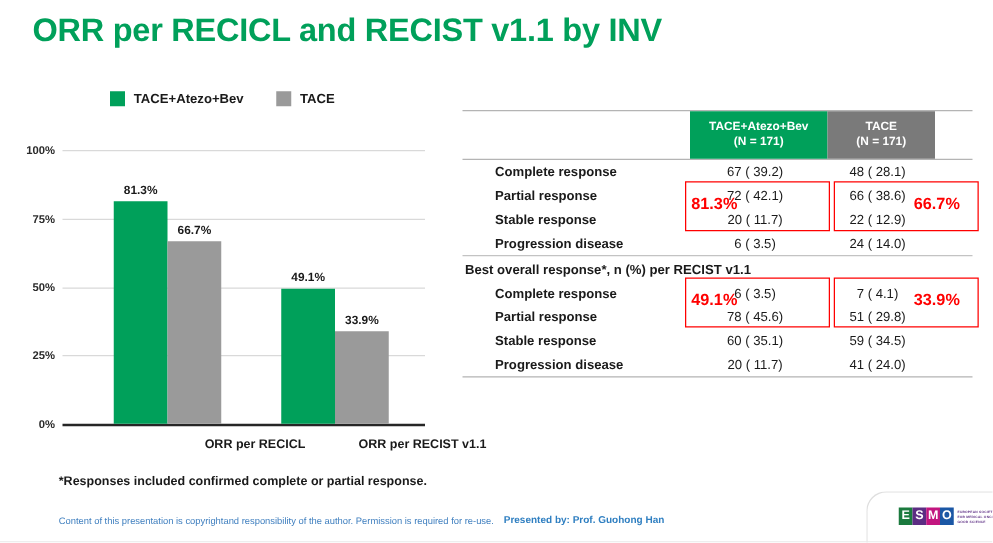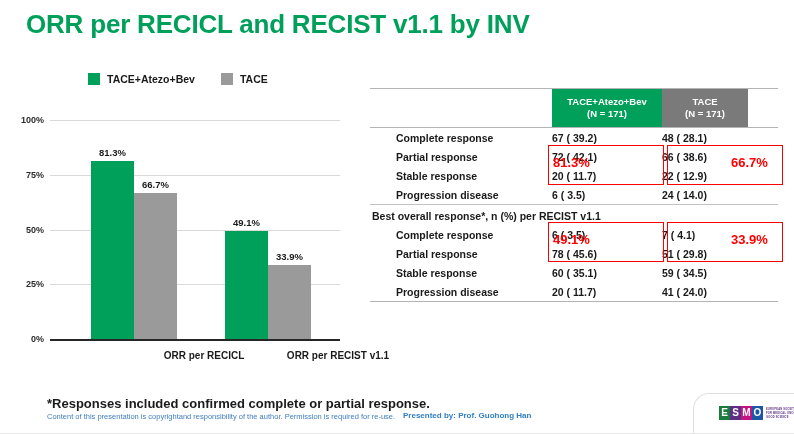--- a/index.html
+++ b/index.html
@@ -183,23 +183,23 @@
     font-size: 10.5px;
     font-weight: bold;
     color: #1a1a1a;
     white-space: nowrap;
   }
   .cell-a, .cell-b {
     position: absolute;
     top: 50%;
     transform: translateY(-50%);
     font-size: 10.5px;
-    font-weight: bold;
-    color: #1a1a1a;
-    text-align: left;
+    font-weight: normal;
+    color: #1a1a1a;
+    text-align: center;
     white-space: nowrap;
   }
   .cell-a { left: 182px; width: 104px; }
   .cell-b { left: 292px; width: 80px; }
 
   .redbox {
     position: absolute;
     border: 1.6px solid #FF0000;
     pointer-events: none;
   }
@@ -208,22 +208,22 @@
     color: #FF0000;
     font-size: 13px;
     font-weight: bold;
     white-space: nowrap;
   }
 
   
   .footnote {
     position: absolute;
     left: 47px;
-    top: 396px;
-    font-size: 13px;
+    top: 380px;
+    font-size: 10px;
     font-weight: bold;
     color: #1a1a1a;
     white-space: nowrap;
   }
   .copyright {
     position: absolute;
     left: 47px;
     top: 412px;
     font-size: 7.5px;
     color: #3f7fbf;

